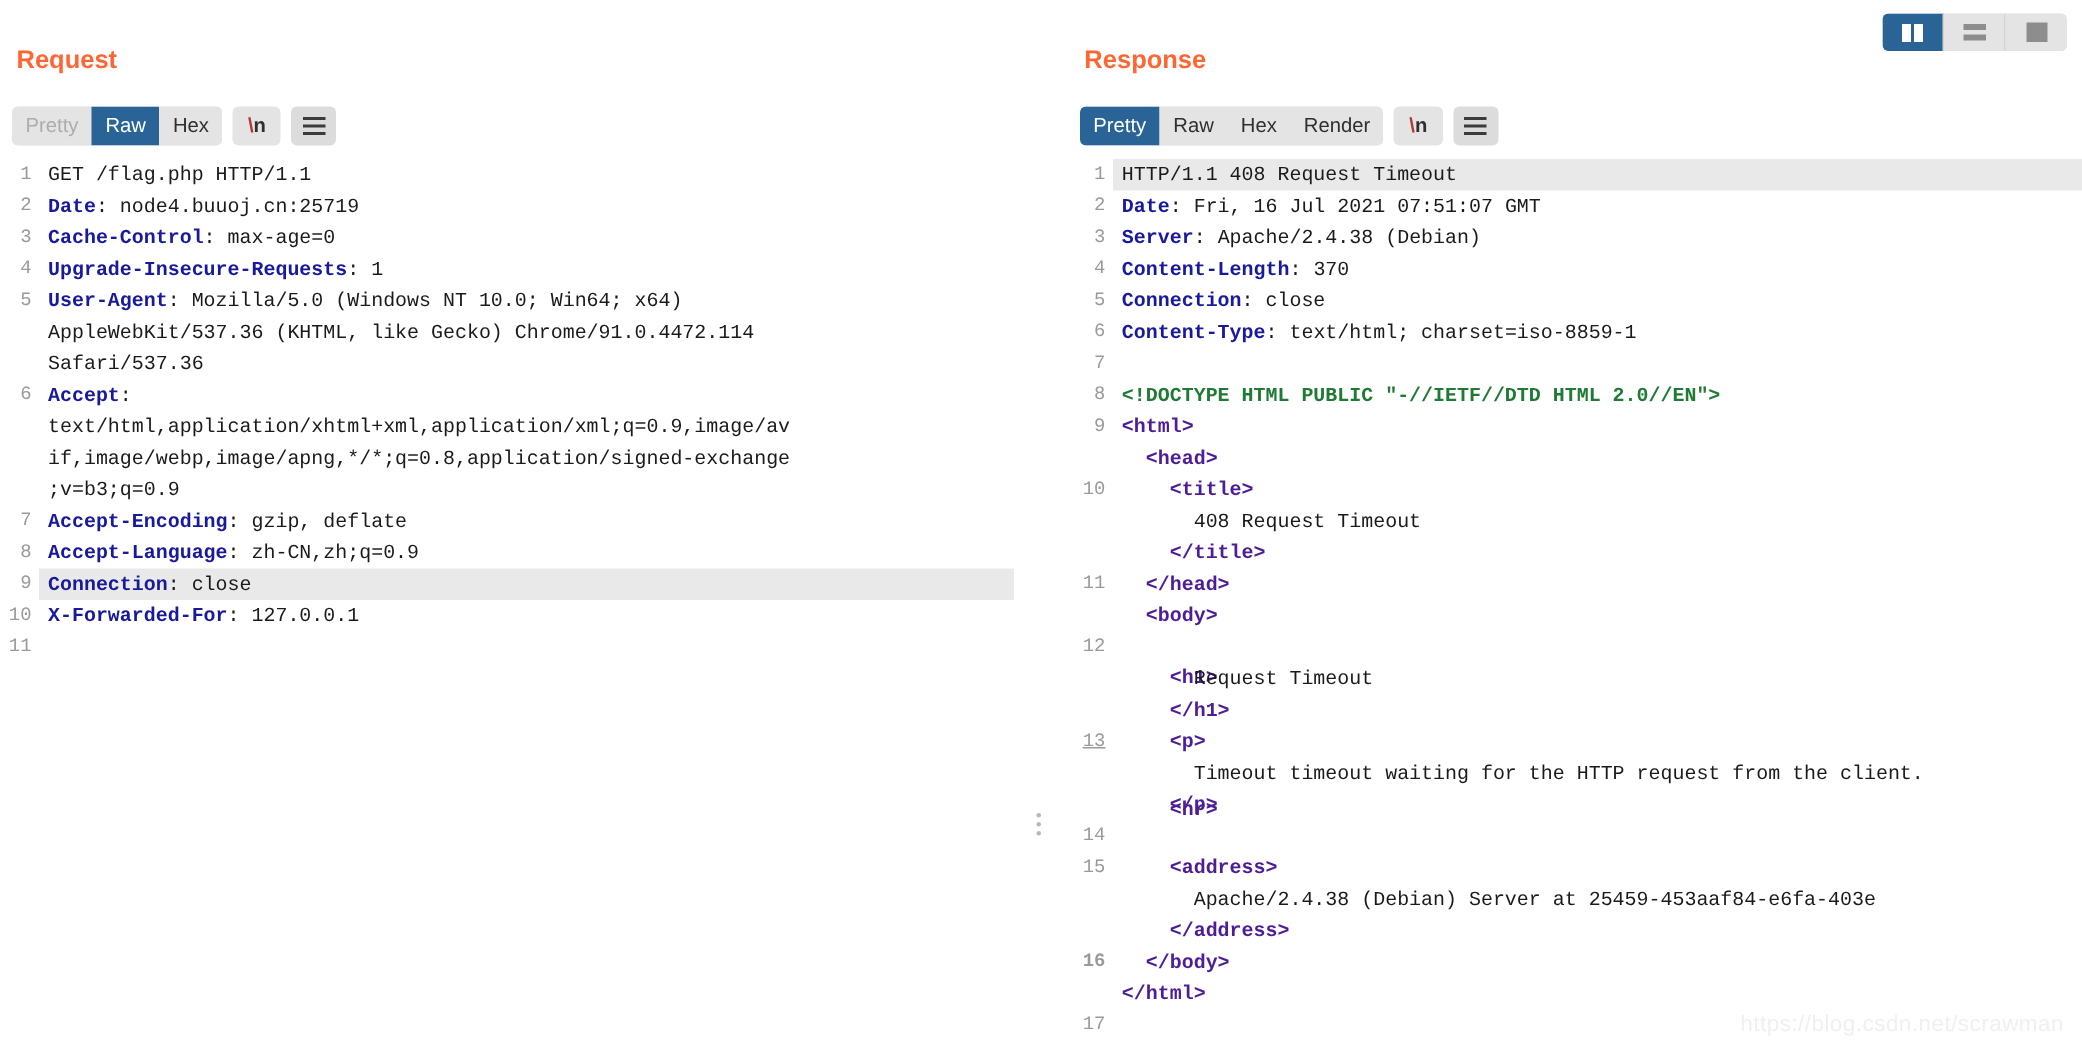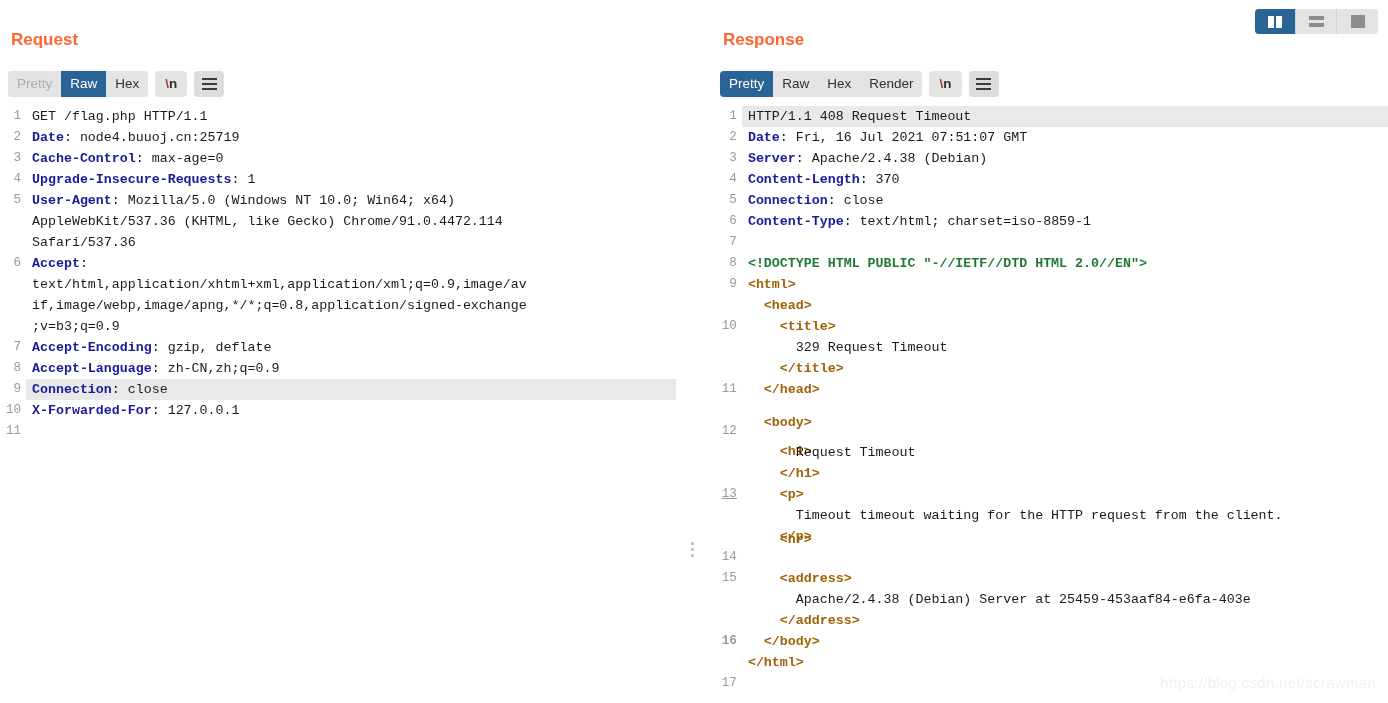--- a/index.html
+++ b/index.html
@@ -204,21 +204,21 @@
     white-space: pre;
     padding-left: 6px;
     box-sizing: border-box;
     color: #141414;
   }
   .cline.hl { background: #e9e9e9; }
 
   .k-hdr  { color: #18199b; font-weight: bold; }
   .k-val  { color: #1a1a1a; }
   .k-doct { color: #1f7a34; font-weight: bold; }
-  .k-tag  { color: #a16207; font-weight: bold; }
+  .k-tag  { color: #4c1d95; font-weight: bold; }
   .k-text { color: #1a1a1a; }
 
   .watermark {
     position: absolute;
     right: 12px;
     bottom: 12px;
     font-size: 15px;
     color: #f0f0f0;
     font-family: "Liberation Sans", sans-serif;
     letter-spacing: 0.3px;
@@ -356,24 +356,24 @@
             <div class="cline" style="top: 21px;"><span class="k-hdr">Date</span><span class="k-val">: Fri, 16 Jul 2021 07:51:07 GMT</span></div>
             <div class="cline" style="top: 42px;"><span class="k-hdr">Server</span><span class="k-val">: Apache/2.4.38 (Debian)</span></div>
             <div class="cline" style="top: 63px;"><span class="k-hdr">Content-Length</span><span class="k-val">: 370</span></div>
             <div class="cline" style="top: 84px;"><span class="k-hdr">Connection</span><span class="k-val">: close</span></div>
             <div class="cline" style="top: 105px;"><span class="k-hdr">Content-Type</span><span class="k-val">: text/html; charset=iso-8859-1</span></div>
             <div class="cline" style="top: 126px;"></div>
             <div class="cline" style="top: 147px;"><span class="k-doct">&lt;!DOCTYPE HTML PUBLIC "-//IETF//DTD HTML 2.0//EN"&gt;</span></div>
             <div class="cline" style="top: 168px;"><span class="k-tag">&lt;html&gt;</span></div>
             <div class="cline" style="top: 189px;"><span class="k-tag">  &lt;head&gt;</span></div>
             <div class="cline" style="top: 210px;"><span class="k-tag">    &lt;title&gt;</span></div>
-            <div class="cline" style="top: 231px;"><span class="k-text">      329 Request Timeout</span></div>
+            <div class="cline" style="top: 231px;"><span class="k-text">      408 Request Timeout</span></div>
             <div class="cline" style="top: 252px;"><span class="k-tag">    &lt;/title&gt;</span></div>
             <div class="cline" style="top: 273px;"><span class="k-tag">  &lt;/head&gt;</span></div>
-            <div class="cline" style="top: 294px; margin-top: 12px;"><span class="k-tag">  &lt;body&gt;</span></div>
+            <div class="cline" style="top: 294px;"><span class="k-tag">  &lt;body&gt;</span></div>
             <div class="cline" style="top: 315px; margin-top: 20px;"><span class="k-tag">    &lt;h1&gt;</span></div>
             <div class="cline" style="top: 336px;"><span class="k-text">      Request Timeout</span></div>
             <div class="cline" style="top: 357px;"><span class="k-tag">    &lt;/h1&gt;</span></div>
             <div class="cline" style="top: 378px;"><span class="k-tag">    &lt;p&gt;</span></div>
             <div class="cline" style="top: 399px;"><span class="k-text">      Timeout timeout waiting for the HTTP request from the client.</span></div>
             <div class="cline" style="top: 420px;"><span class="k-tag">    &lt;/p&gt;</span></div>
             <div class="cline" style="top: 423px;"><span class="k-tag">    &lt;hr&gt;</span></div>
             <div class="cline" style="top: 462px;"><span class="k-tag">    &lt;address&gt;</span></div>
             <div class="cline" style="top: 483px;"><span class="k-text">      Apache/2.4.38 (Debian) Server at 25459-453aaf84-e6fa-403e</span></div>
             <div class="cline" style="top: 504px;"><span class="k-tag">    &lt;/address&gt;</span></div>

